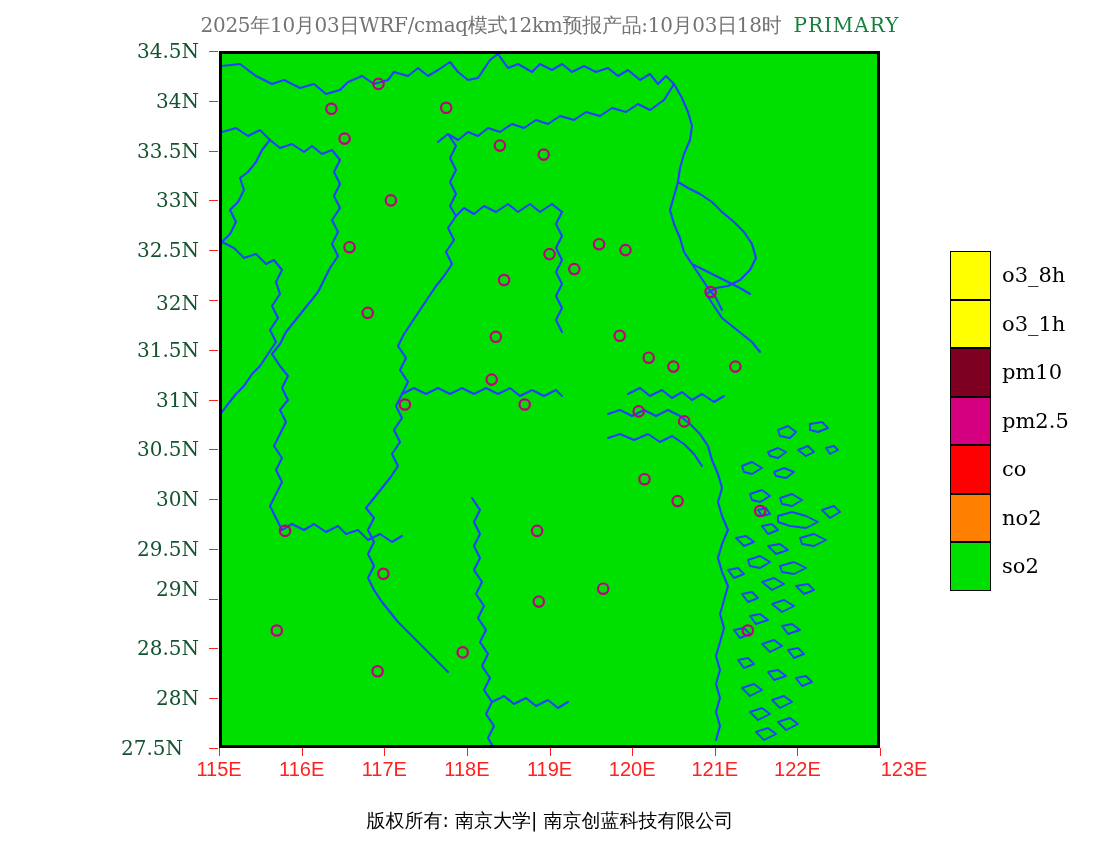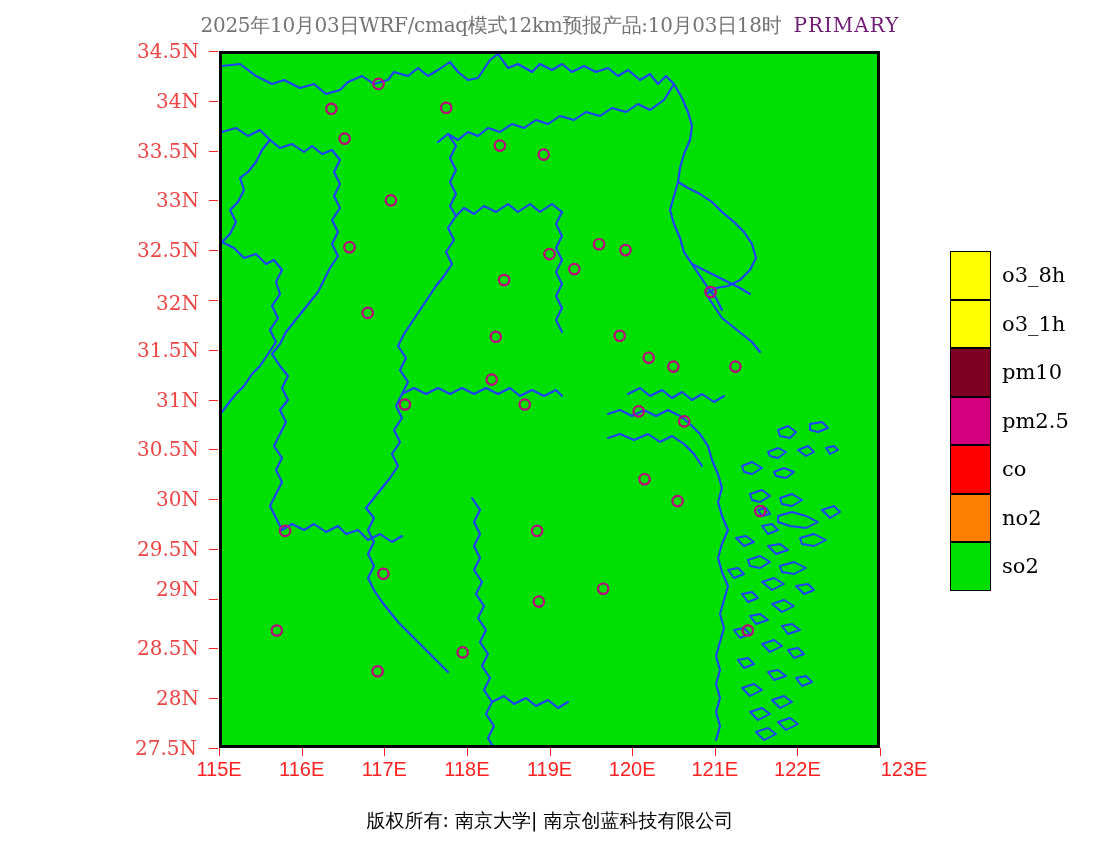--- a/index.html
+++ b/index.html
@@ -26,21 +26,21 @@
   }
   #title-main {
     font-family: "DejaVu Serif", "Liberation Serif", serif;
     font-size: 20px;
     color: #737373;
     letter-spacing: -0.3px;
   }
   #title-primary {
     font-family: "DejaVu Serif", "Liberation Serif", serif;
     font-size: 20px;
-    color: #701a75;
+    color: #15803d;
     letter-spacing: 1px;
     margin-left: 12px;
   }
 
   
   #plot-wrap {
     position: absolute;
     left: 219px;
     top: 51px;
     width: 661px;
@@ -80,21 +80,21 @@
     font-family: Liberation Sans, sans-serif;
     font-size: 20px;
     color: #ff2020;
     transform: translateX(-50%);
     white-space: nowrap;
   }
   .lab-y {
     position: absolute;
     font-family: "DejaVu Serif", "Liberation Serif", serif;
     font-size: 20px;
-    color: #ef4444;
+    color: #14532d;
     text-align: right;
     transform: translateY(-50%);
     white-space: nowrap;
   }
 
   
   #legend {
     position: absolute;
     left: 950px;
     top: 251px;
@@ -316,21 +316,21 @@
     <div class="lab-x" style="left: 549.5px; top: 758px;">119E</div>
     <div class="tick-x" style="left: 632.125px; top: 748px;"></div>
     <div class="lab-x" style="left: 632.125px; top: 758px;">120E</div>
     <div class="tick-x" style="left: 714.75px; top: 748px;"></div>
     <div class="lab-x" style="left: 714.75px; top: 758px;">121E</div>
     <div class="tick-x" style="left: 797.375px; top: 748px;"></div>
     <div class="lab-x" style="left: 797.375px; top: 758px;">122E</div>
     <div class="tick-x" style="left: 880px; top: 748px;"></div>
     <div class="lab-x" style="left: 904px; top: 758px;">123E</div>
     <div class="tick-y" style="left: 209px; top: 748px;"></div>
-    <div class="lab-y" style="left: 121px; width: 90px; top: 748px; text-align: center;">27.5N</div>
+    <div class="lab-y" style="left: 93px; width: 90px; top: 748px;">27.5N</div>
     <div class="tick-y" style="left: 209px; top: 698.214px;"></div>
     <div class="lab-y" style="left: 109px; width: 90px; top: 698.214px;">28N</div>
     <div class="tick-y" style="left: 209px; top: 648.429px;"></div>
     <div class="lab-y" style="left: 109px; width: 90px; top: 648.429px;">28.5N</div>
     <div class="tick-y" style="left: 209px; top: 598.643px;"></div>
     <div class="lab-y" style="left: 109px; width: 90px; top: 589px;">29N</div>
     <div class="tick-y" style="left: 209px; top: 548.857px;"></div>
     <div class="lab-y" style="left: 109px; width: 90px; top: 548.857px;">29.5N</div>
     <div class="tick-y" style="left: 209px; top: 499.071px;"></div>
     <div class="lab-y" style="left: 109px; width: 90px; top: 499.071px;">30N</div>

